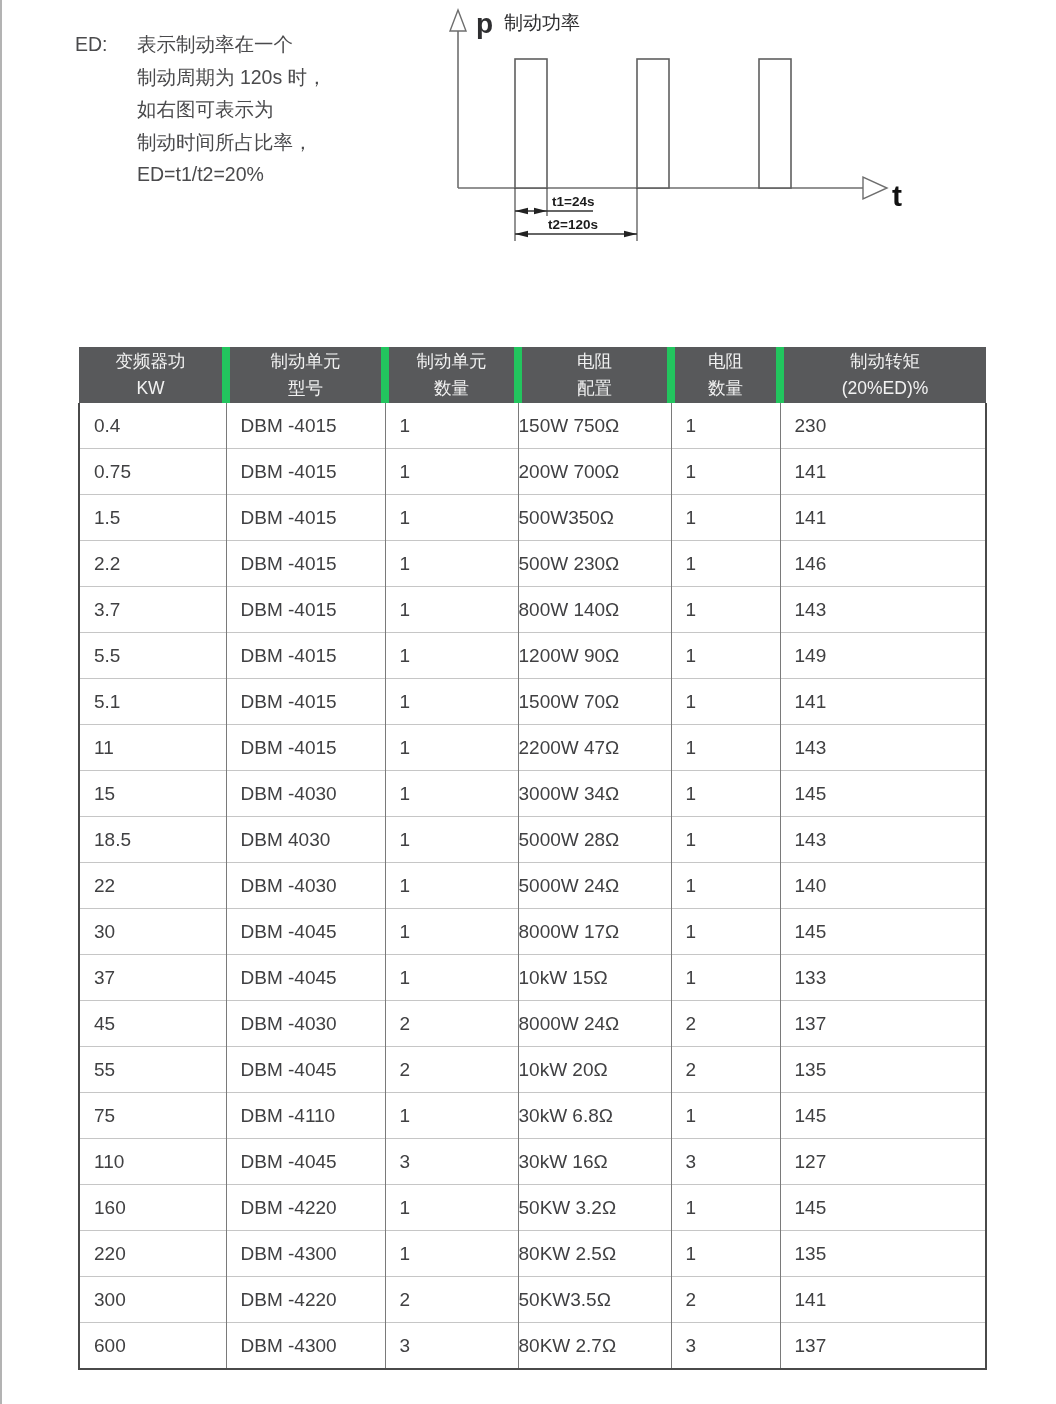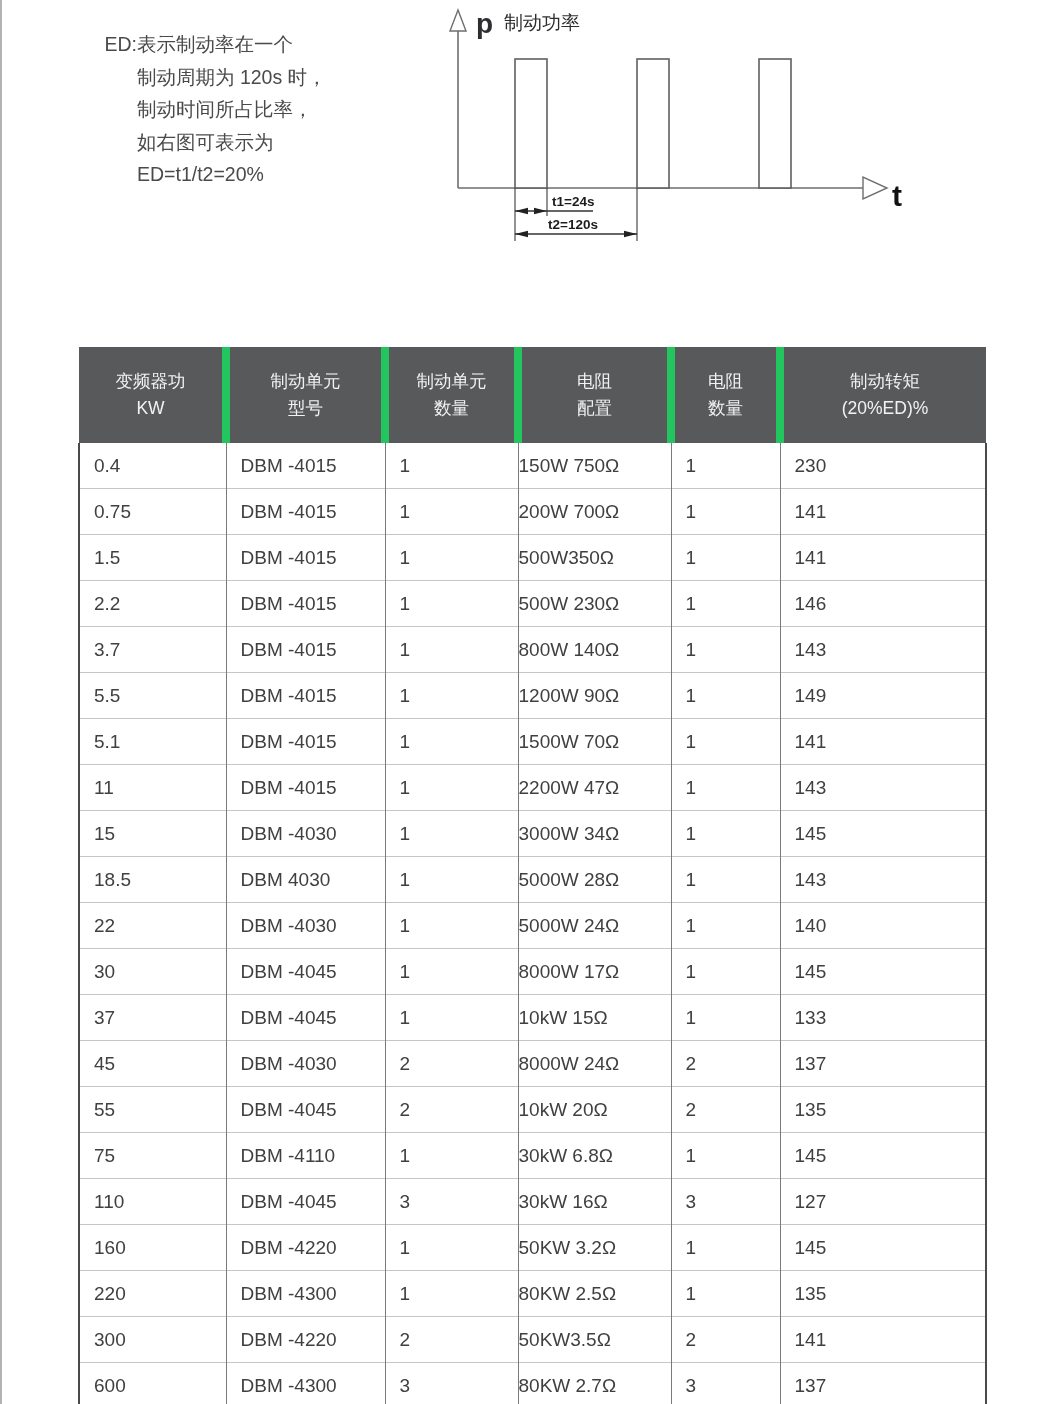--- a/index.html
+++ b/index.html
@@ -11,39 +11,39 @@
     color:var(--body-text,#3d3d3f);
     overflow:hidden;
     box-shadow:inset 2px 0 0 #b3b3b3;
   }
   
   .ed-note{
     position:absolute;left:75px;top:28px;
     display:flex;align-items:flex-start;
     font-size:19.5px;line-height:32.6px;color:#4a4a4c;
   }
-  .ed-label{width:62px;flex:0 0 62px;text-align:right;}
+  .ed-label{width:62px;flex:0 0 62px;}
   
   .diagram{position:absolute;left:430px;top:0;}
   
   .intro{
     position:absolute;left:78px;top:256px;
     font-size:19.5px;line-height:35px;color:#454547;
   }
   
   .cfg-table{
     position:absolute;left:78px;top:347px;
     border-collapse:collapse;table-layout:fixed;width:907px;
     font-size:19px;color:var(--body-text,#404042);
   }
   .cfg-table th{
     background:var(--header-bg,#58595b);
     color:var(--header-text,#f2f2f2);
     font-weight:normal;font-size:17.5px;line-height:27px;
-    height:96px;text-align:center;vertical-align:middle;
+    height:56px;text-align:center;vertical-align:middle;
     padding:0;
   }
   .cfg-table th+th{border-left:8px solid #22c55e;}
   .cfg-table td{
     height:45px;vertical-align:middle;
     padding:0 0 0 14px;
     border-left:1.5px solid var(--grid-v,#7a7a7a);
     border-top:1.5px solid var(--grid-h,#c6c6c6);
     background:#fff;
   }
@@ -57,22 +57,22 @@
 </head>
 <body>
 
 <div class="page">
 
   <section class="ed-note">
     <div class="ed-label">ED:</div>
     <div class="ed-lines">
         <div>表示制动率在一个</div>
         <div>制动周期为 120s 时，</div>
+        <div>如右图可表示为</div>
         <div>制动时间所占比率，</div>
-        <div>如右图可表示为</div>
         <div>ED=t1/t2=20%</div>
       </div>
   </section>
 
   <svg class="diagram" width="515" height="252" viewBox="0 0 515 252">
 
     <line x1="28" y1="30" x2="28" y2="188" stroke="#6e6e6e" stroke-width="1.6"></line>
     <polygon points="28,10 20,31 36,31" fill="#ffffff" stroke="#6e6e6e" stroke-width="1.4"></polygon>
 
     <line x1="28" y1="188" x2="433" y2="188" stroke="#6e6e6e" stroke-width="1.6"></line>

